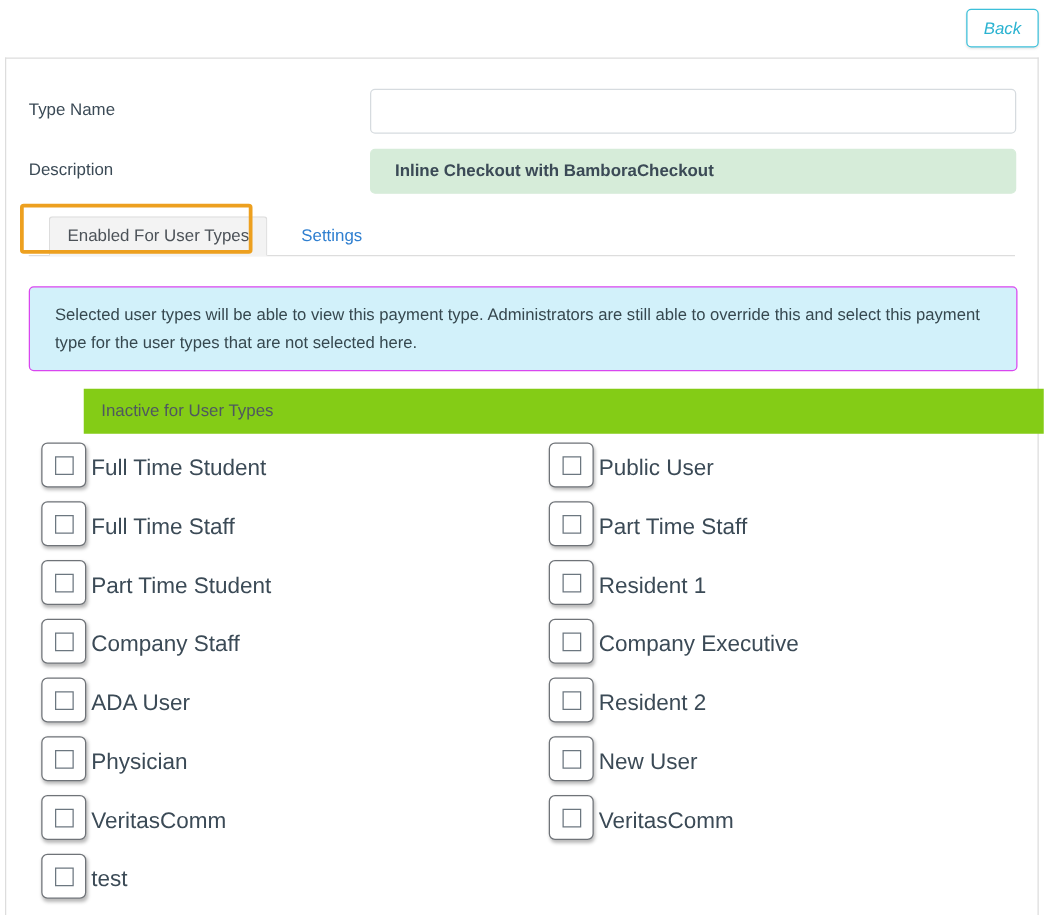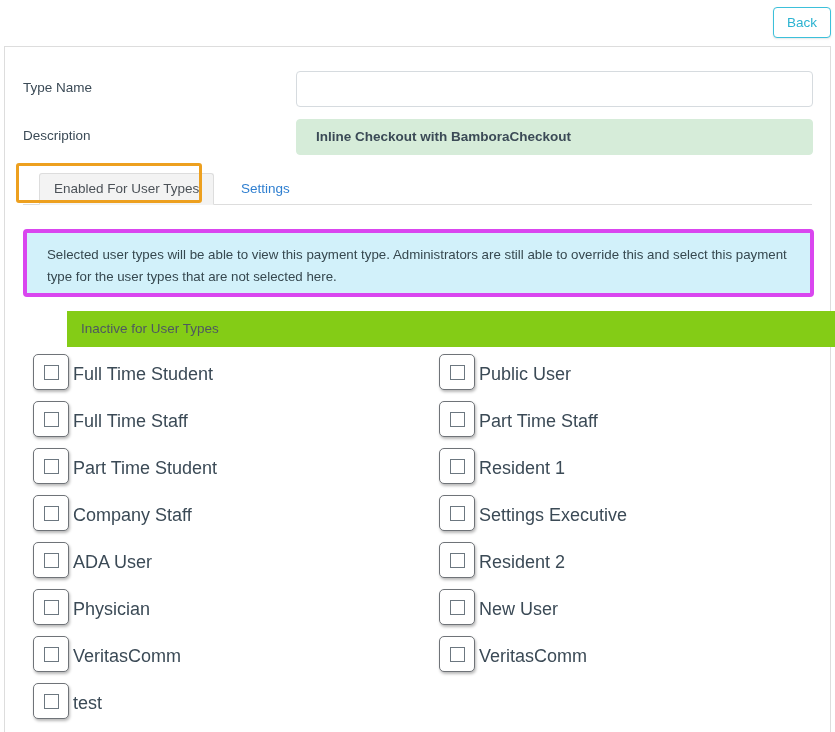--- a/index.html
+++ b/index.html
@@ -39,20 +39,21 @@
     height: 31px;
     line-height: 29px;
     text-align: center;
     font-size: 13.5px;
     color: #2bb3d1;
     background: #ffffff;
     border: 1px solid #3cc0da;
     border-radius: 4px;
     cursor: pointer;
     box-shadow: 0 1px 2px rgba(0,0,0,0.10);
+    font-style: italic;
   }
 
   
   .card {
     position: absolute;
     left: 4px;
     top: 46px;
     width: 827px;
     height: 700px;
     background: #ffffff;
@@ -141,21 +142,21 @@
   }
 
   
   .info-banner {
     position: absolute;
     left: 18px;
     top: 182px;
     width: 791px;
     height: 68px;
     background: #d2f1fa;
-    border: 4px solid #d946ef;
+    border: 1px solid #d946ef;
     border-radius: 4px;
   }
   .info-banner .text {
     position: absolute;
     left: 20px;
     right: 18px;
     top: 11px;
     font-size: 13.3px;
     line-height: 22px;
     color: #36484f;
@@ -332,21 +333,21 @@
           <div class="cb-item">
             <div class="cb-box">
               <div class="cb-inner"></div>
             </div>
             <div class="cb-label">Resident 1</div>
           </div>
           <div class="cb-item">
             <div class="cb-box">
               <div class="cb-inner"></div>
             </div>
-            <div class="cb-label">Settings Executive</div>
+            <div class="cb-label">Company Executive</div>
           </div>
           <div class="cb-item">
             <div class="cb-box">
               <div class="cb-inner"></div>
             </div>
             <div class="cb-label">Resident 2</div>
           </div>
           <div class="cb-item">
             <div class="cb-box">
               <div class="cb-inner"></div>

